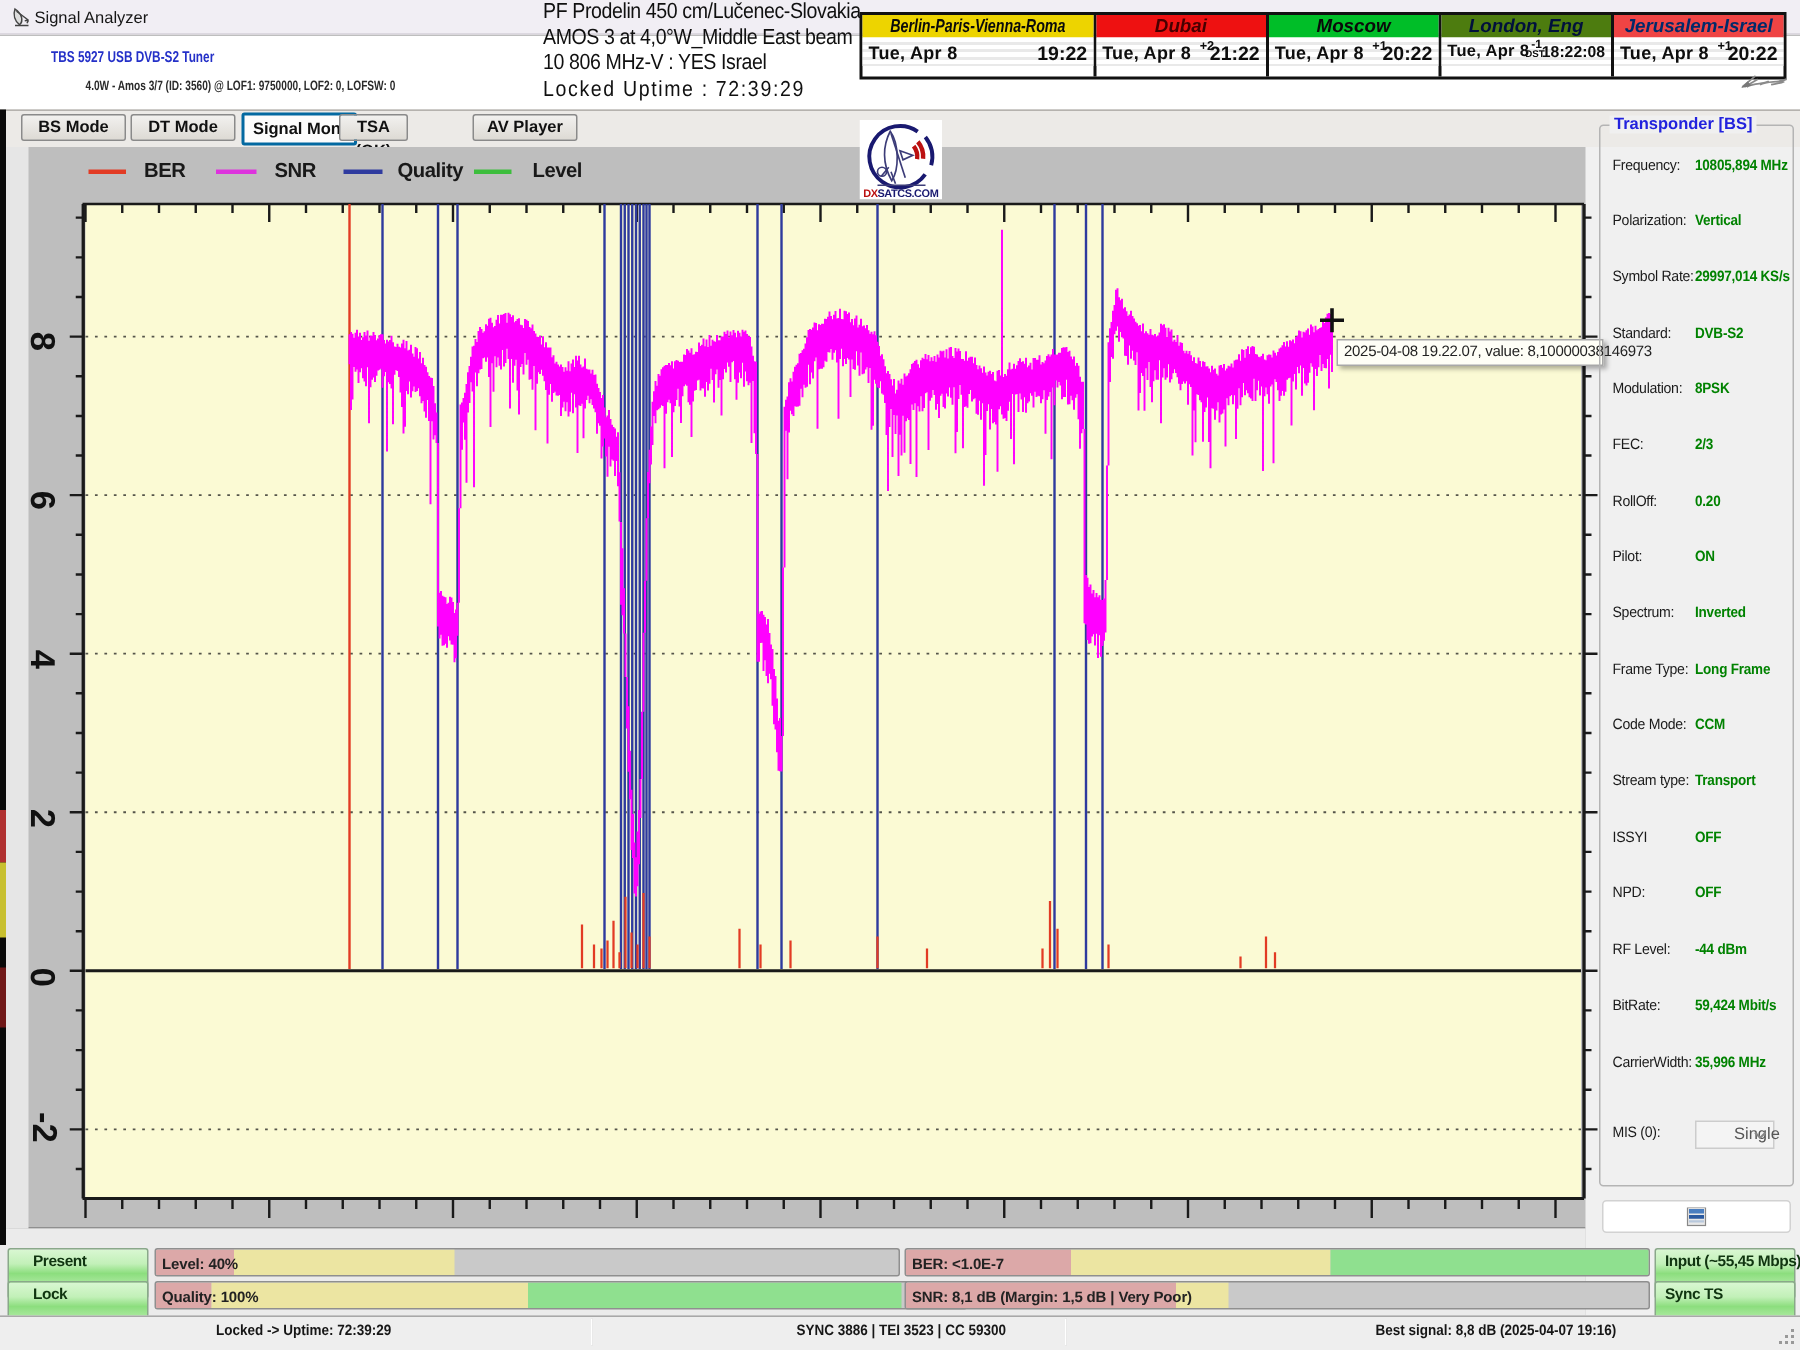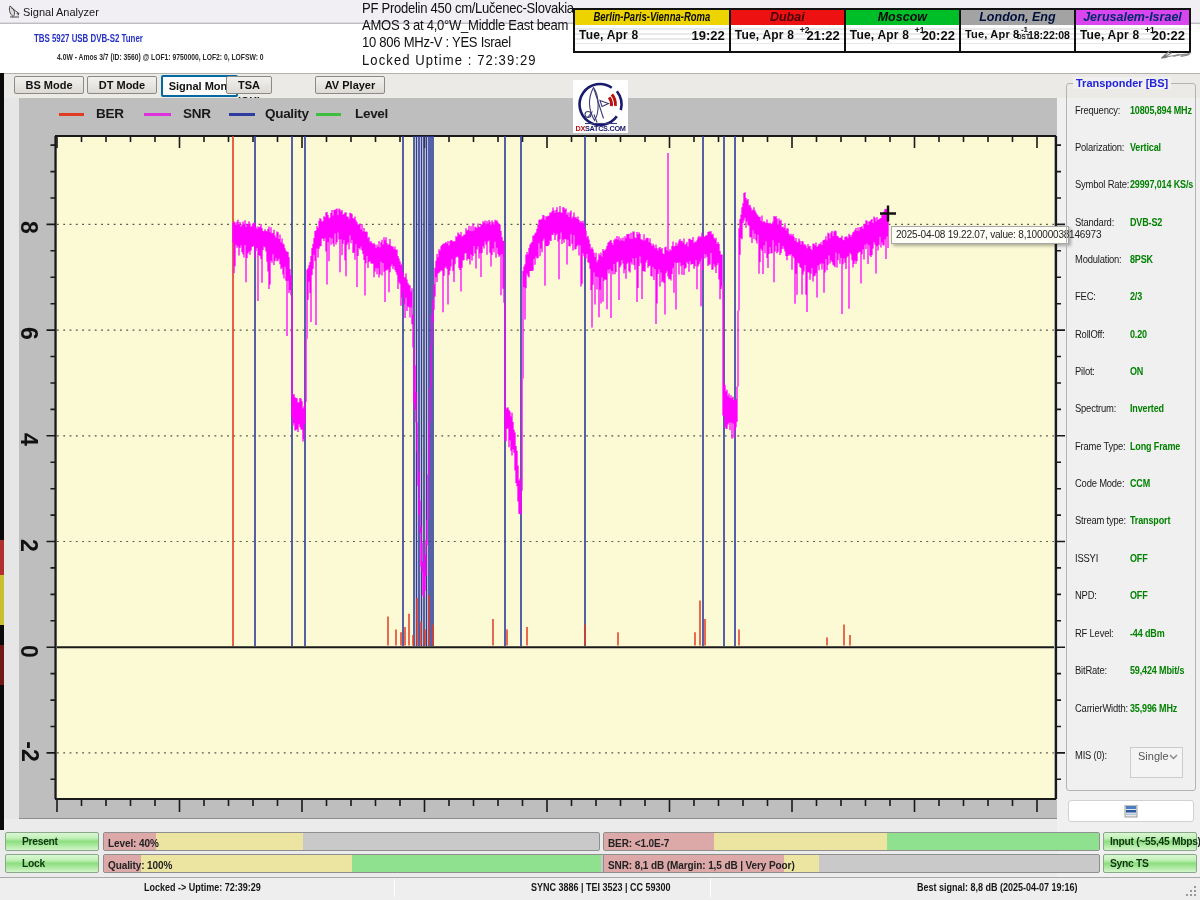--- a/index.html
+++ b/index.html
@@ -27,21 +27,21 @@
 #clocks{left:573px;top:8px;width:618px;height:45px;border:2px solid #111;display:flex}
 .clkcol{flex:1;display:flex;flex-direction:column;border-right:2px solid #111}
 .clkcol:last-child{border-right:none}
 .clkhdr{height:15px;font-weight:bold;font-style:italic;font-size:12.5px;text-align:center;line-height:14px;color:#0a0a0a;overflow:hidden;white-space:nowrap}
 .clktime{height:19px;background:repeating-linear-gradient(#ffffff 0 3px,#e9e9e9 3px 5px);font-weight:bold;color:#0d0d0d;position:relative}
 .cd{position:absolute;left:4px;top:3px;font-size:12px;letter-spacing:.2px}
 .ct{position:absolute;right:4px;top:2.5px;font-size:13px}
 .sup{position:absolute;left:69px;top:0px;font-size:8.5px;font-weight:bold}
 .fsrow{position:absolute;left:1075px;font-size:10px;color:#1a1a1a;white-space:nowrap;transform:scaleX(.94);transform-origin:left;letter-spacing:-.2px}
 .fsval{position:absolute;left:1130px;font-size:10px;font-weight:bold;color:#008200;white-space:nowrap;transform:scaleX(.9);transform-origin:left;letter-spacing:-.15px}
-.grnbtn{position:absolute;height:19px;border:1px solid #8aa88a;border-radius:2px;background:linear-gradient(#d9f7d2 0%,#c2f0b8 30%,#8cde7e 50%,#a8e89c 70%,#d2f4ca 100%);font-size:10.3px;font-weight:bold;color:#103510;line-height:17px;padding-left:6px;letter-spacing:-.3px;white-space:nowrap}
+.grnbtn{position:absolute;height:34px;border:1px solid #8aa88a;border-radius:2px;background:linear-gradient(#d9f7d2 0%,#c2f0b8 30%,#8cde7e 50%,#a8e89c 70%,#d2f4ca 100%);font-size:10.3px;font-weight:bold;color:#103510;line-height:17px;padding-left:6px;letter-spacing:-.3px;white-space:nowrap}
 .bar{position:absolute;height:19px;border:1px solid #8f8f8f;background:#c9c9c9;border-radius:2px;overflow:hidden}
 .bar .lab{position:absolute;left:4px;top:2px;font-size:10px;font-weight:bold;color:#222;line-height:18px;white-space:nowrap;letter-spacing:-.1px}
 .seg{position:absolute;top:0;height:17px}
 #statusbar{left:0;top:877px;width:1200px;height:23px;background:#eeeeee;border-top:1px solid #a8a8a8;font-size:11px;font-weight:bold;color:#161616}
 .stxt{position:absolute;top:6px;white-space:nowrap;font-size:10px;font-weight:bold;color:#161616;transform:scaleX(.9);transform-origin:left}
 .sdiv{position:absolute;top:2px;height:18px;width:1px;background:#b5b5b5;border-right:1px solid #fff}
 #savebtn{left:1068px;top:800px;width:126px;height:22px;background:#fff;border:1px solid #d2d2d2;border-radius:3px;text-align:center}
 </style></head><body>
 <div class="abs" id="titlebar"></div>
 <svg class="abs" style="left:8px;top:4px" width="13" height="14" viewBox="0 0 13 14">
@@ -135,30 +135,30 @@
     </div>
  <div class="clkcol">
       <div class="clkhdr" style="background:#00be28">Moscow</div>
       <div class="clktime">
         <span class="cd">Tue, Apr 8</span>
         <span class="sup">+1</span>
         <span class="ct">20:22</span>
       </div>
     </div>
  <div class="clkcol">
-      <div class="clkhdr" style="background:#a3a3a3;color:#00103c">London, Eng</div>
+      <div class="clkhdr" style="background:#4d7c0f;color:#00103c">London, Eng</div>
       <div class="clktime">
         <span class="cd" style="font-size:11px">Tue, Apr 8</span>
         <span style="position:absolute;left:60px;top:0px;font-size:8px;font-weight:bold">-1</span>
         <span style="position:absolute;left:56px;top:8px;font-size:6.5px">DST</span>
         <span class="ct" style="font-size:10.5px;top:3.5px">18:22:08</span>
       </div>
     </div>
  <div class="clkcol">
-      <div class="clkhdr" style="background:#d946ef;color:#002a6a">Jerusalem-Israel</div>
+      <div class="clkhdr" style="background:#ef4444;color:#002a6a">Jerusalem-Israel</div>
       <div class="clktime">
         <span class="cd">Tue, Apr 8</span>
         <span class="sup">+1</span>
         <span class="ct">20:22</span>
       </div>
     </div>
 </div>
 <svg class="abs" style="left:1160px;top:47px" width="34" height="13" viewBox="0 0 46 16">
     <path d="M2 14 L14 4 M4 14 L16 7 M6 14 C14 10 20 12 26 9 M18 12 C26 8 34 11 42 7 M28 12 c4 -1 8 -1 12 -3" stroke="#8a8a8a" stroke-width="1.6" fill="none"></path>
     <path d="M1 15 l6 -6 3 4 z" fill="#777"></path>
@@ -193,21 +193,21 @@
 <div class="fsval" style="top:552.5px">OFF</div>
 <div class="fsrow" style="top:590.0px">NPD:</div>
 <div class="fsval" style="top:590.0px">OFF</div>
 <div class="fsrow" style="top:627.5px">RF Level:</div>
 <div class="fsval" style="top:627.5px">-44 dBm</div>
 <div class="fsrow" style="top:665.0px">BitRate:</div>
 <div class="fsval" style="top:665.0px">59,424 Mbit/s</div>
 <div class="fsrow" style="top:702.5px">CarrierWidth:</div>
 <div class="fsval" style="top:702.5px">35,996 MHz</div>
 <div class="fsrow" style="top:750px">MIS (0):</div>
-<div class="abs" style="left:1130px;top:747px;width:53px;height:31px;background:#f4f4f4;border:1px solid #cccccc;font-size:11px;color:#555;line-height:17px;padding-left:7px">Single<svg style="position:absolute;right:4px;top:6px" width="9" height="6" viewBox="0 0 9 6">
+<div class="abs" style="left:1130px;top:747px;width:53px;height:19px;background:#f4f4f4;border:1px solid #cccccc;font-size:11px;color:#555;line-height:17px;padding-left:25px">Single<svg style="position:absolute;right:4px;top:6px" width="9" height="6" viewBox="0 0 9 6">
       <path d="M1 1 L4.5 4.5 L8 1" stroke="#888" stroke-width="1.4" fill="none"></path>
     </svg></div>
 <div class="abs" id="savebtn"><svg style="margin-top:4px" width="14" height="13" viewBox="0 0 14 13">
       <rect x="1" y="0" width="12" height="12" fill="#e8e8e8" stroke="#888" stroke-width="0.8"></rect>
       <rect x="2" y="1" width="10" height="3" fill="#4a7ec0"></rect>
       <rect x="2" y="5" width="10" height="2.5" fill="#2b5aa0"></rect>
       <rect x="2" y="8.5" width="10" height="1.5" fill="#b8c8dc"></rect>
     </svg></div>
 <div class="grnbtn" style="left:5px;top:832px;width:94px;padding-left:16px">Present</div>
 <div class="grnbtn" style="left:5px;top:854px;width:94px;padding-left:16px">Lock</div>

